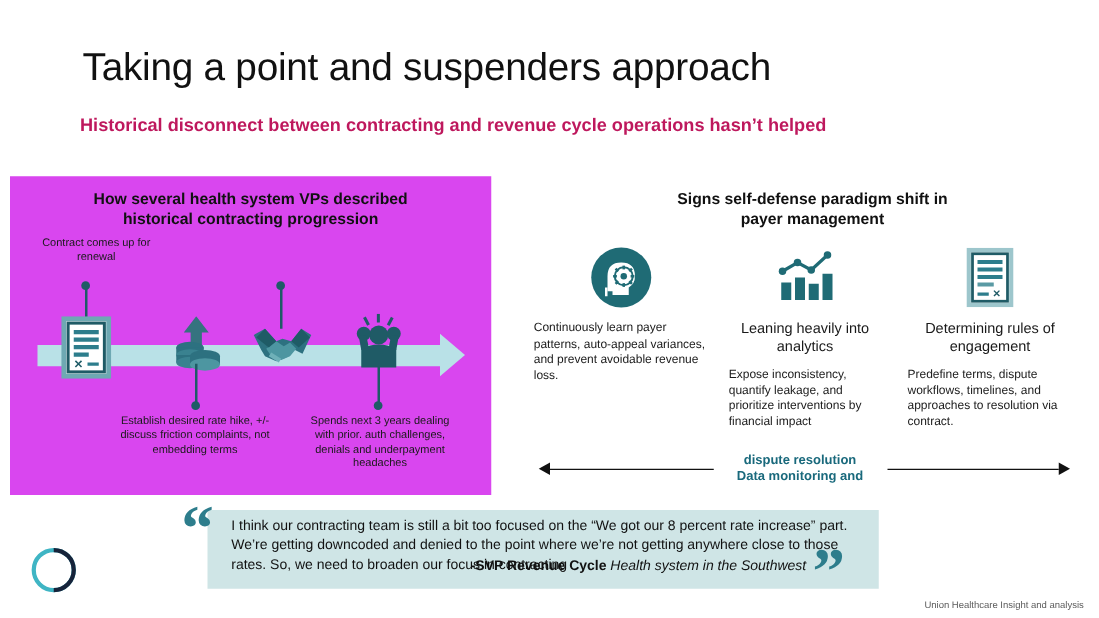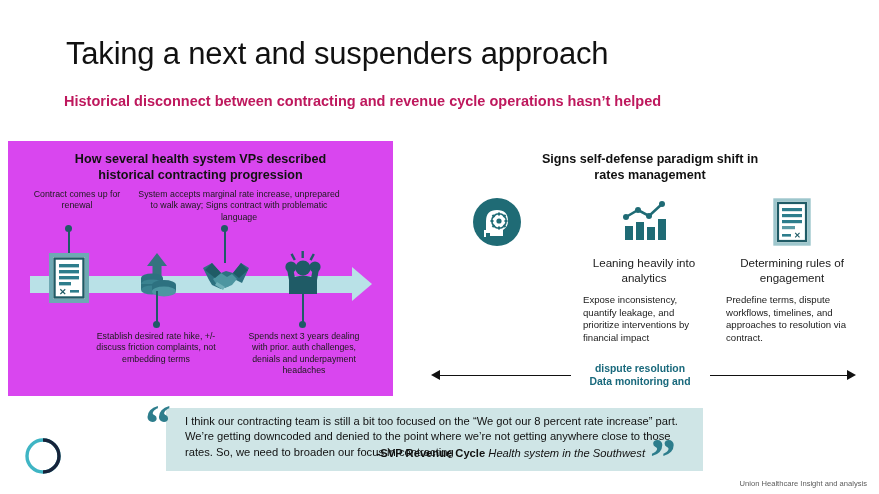--- a/index.html
+++ b/index.html
@@ -246,21 +246,21 @@
     bottom: 6px;
     font-size: 7.6px;
     color: #5c5c5c;
     white-space: nowrap;
     margin-top: 22px;
   }
 </style>
 </head>
 <body>
 
-<div class="slide-title">Taking a next and suspenders approach</div>
+<div class="slide-title">Taking a point and suspenders approach</div>
 <div class="slide-subtitle">Historical disconnect between contracting and revenue cycle operations hasn’t helped</div>
 
 <div class="left-panel">
 
   <div class="panel-heading">
     <div>How several health system VPs described</div>
     <div>historical contracting progression</div>
   </div>
 
   <div class="timeline-bar"></div>
@@ -294,21 +294,20 @@
       <ellipse cx="16" cy="37" rx="11" ry="4.6" fill="#3a8290"></ellipse>
       <ellipse cx="28" cy="32" rx="12" ry="5" fill="#2d7180"></ellipse>
       <rect x="16" y="32" width="24" height="6.5" fill="#2d7180"></rect>
       <ellipse cx="28" cy="38.5" rx="12" ry="5" fill="#4d96a1"></ellipse>
     </svg>
   </div>
   <div class="stem" style="left:148px; top:150px; height:32px;"></div>
   <div class="dot" style="left:145px; top:180px;"></div>
   <div class="tl-label" style="left:84px; top:190px; width:128px;">Establish desired rate hike, +/- discuss friction complaints, not embedding terms</div>
 
-  <div class="tl-label" style="left:130px; top:48px; width:202px;">System accepts marginal rate increase, unprepared to walk away; Signs contract with problematic language</div>
   <div class="dot" style="left:213px; top:84px;"></div>
   <div class="stem" style="left:216px; top:88px; height:34px;"></div>
   <div class="tl-icon" style="left:193px; top:120px;">
     <svg width="50" height="34" viewBox="0 0 50 34">
       <path d="M2 7 L11 2 L20 12 L25 10 L32 12 L40 2 L48 7 L41 22 L33 18 L28 25 L20 28 L11 24 L8 19 Z" fill="#2d7180"></path>
       <path d="M20 12 L26 16 L31 13 L36 18 L31 24 L24 27 L16 24 L12 18 Z" fill="#4d96a1"></path>
       <path d="M11 2 L20 12 L14 17 L4 9 Z" fill="#1f5b66"></path>
       <path d="M40 2 L32 12 L38 17 L47 9 Z" fill="#1f5b66"></path>
       <path d="M14 24 L22 29 L24 26 L16 21 Z" fill="#6fb0b8"></path>
     </svg>
@@ -333,21 +332,21 @@
     </svg>
   </div>
   <div class="stem" style="left:294px; top:152px; height:30px;"></div>
   <div class="dot" style="left:291px; top:180px;"></div>
   <div class="tl-label" style="left:232px; top:190px; width:128px;">Spends next 3 years dealing with prior. auth challenges, denials and underpayment headaches</div>
 
 </div>
 
 <div class="right-heading">
   <div>Signs self-defense paradigm shift in</div>
-  <div>rates management</div>
+  <div>payer management</div>
 </div>
 
 <div class="col" id="col-1">
   <div class="col-icon">
     <svg width="50" height="50" viewBox="0 0 50 50">
       <circle cx="25" cy="25" r="24" fill="#1f6b75"></circle>
       <path d="M14 33 L14 24 Q14 13 25 13 Q36 13 36 24 Q36 30 31 33 L31 39 L18 39 L18 36 L14 36 Z" fill="#ffffff"></path>
       <path d="M14 33 L14 40 L12 40 L12 33 Z" fill="#ffffff"></path>
       <circle cx="27" cy="24" r="8" fill="#1f6b75"></circle>
       <circle cx="27" cy="24" r="6.4" fill="#ffffff"></circle>
@@ -357,20 +356,21 @@
         <rect x="26" y="29.5" width="2" height="3"></rect>
         <rect x="18.5" y="23" width="3" height="2"></rect>
         <rect x="32.5" y="23" width="3" height="2"></rect>
         <rect x="20.5" y="17.5" width="2" height="3" transform="rotate(-45 21.5 19)"></rect>
         <rect x="31.5" y="27.5" width="2" height="3" transform="rotate(-45 32.5 29)"></rect>
         <rect x="31.5" y="17.5" width="2" height="3" transform="rotate(45 32.5 19)"></rect>
         <rect x="20.5" y="27.5" width="2" height="3" transform="rotate(45 21.5 29)"></rect>
       </g>
     </svg>
   </div>
+  <div class="col-body">Continuously learn payer patterns, auto-appeal variances, and prevent avoidable revenue loss.</div>
 </div>
 
 <div class="col" id="col-2">
   <div class="col-icon">
     <svg width="46" height="44" viewBox="0 0 46 44">
 
       <polyline points="5,17 17,10 28,16 41,4" fill="none" stroke="#1f6b75" stroke-width="2.6"></polyline>
       <circle cx="5" cy="17" r="3" fill="#1f6b75"></circle>
       <circle cx="17" cy="10" r="3" fill="#1f6b75"></circle>
       <circle cx="28" cy="16" r="3" fill="#1f6b75"></circle>

